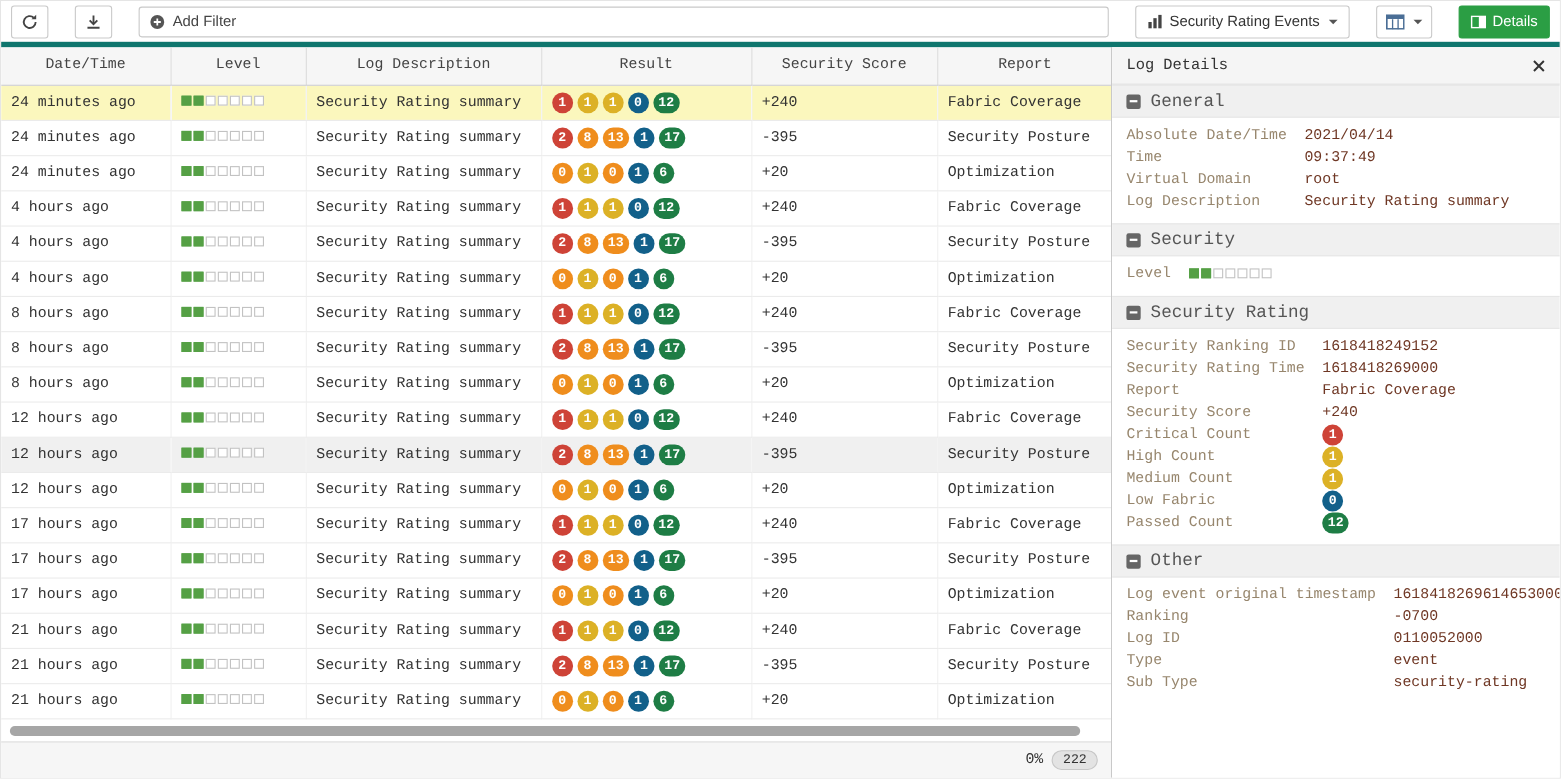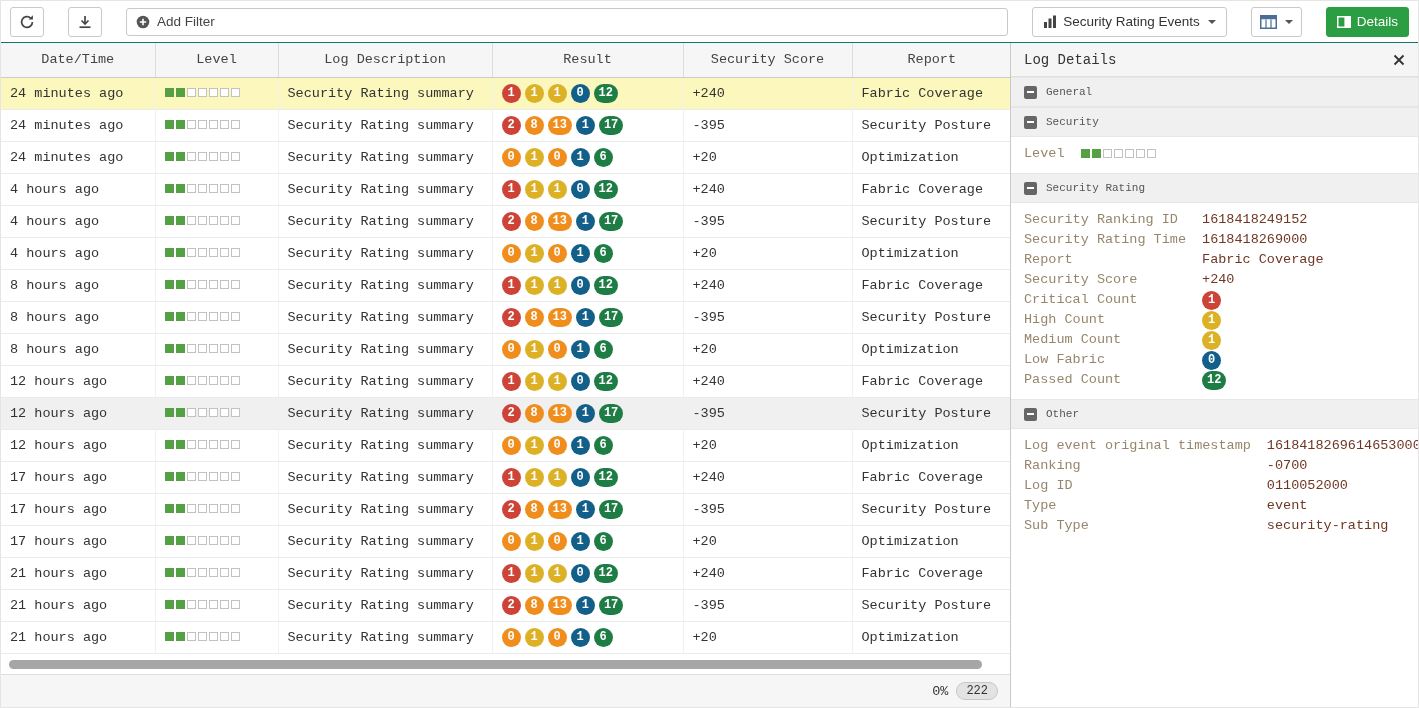--- a/index.html
+++ b/index.html
@@ -5,21 +5,21 @@
   * { box-sizing: border-box; }
   html,body { margin:0; padding:0; }
   body {
     font-family: "Liberation Sans", sans-serif;
     color:#333;
     background:#fff;
   }
   .app { width:1419px; height:708px; display:flex; flex-direction:column; overflow:hidden; background:#fff; border:1px solid #e5e5e5; }
 
   
-  .toolbar { height:42px; flex:none; display:flex; align-items:center; gap:24px; padding:0 9px; background:#fff; border-bottom:1px solid #0f766e; }
+  .toolbar { height:42px; flex:none; display:flex; align-items:center; gap:24px; padding:0 9px; background:#fff; border-bottom:5px solid #0f766e; }
   .btn {
     display:inline-flex; align-items:center; gap:6px;
     height:30px; padding:0 10px; background:#fff;
     border:1px solid #c9c9c9; border-radius:3px;
     font-size:13.5px; color:#333; cursor:pointer; white-space:nowrap;
   }
   .icon-btn { padding:0 8px; }
   .filter-box {
     flex:1; height:28px; display:flex; align-items:center; gap:7px;
     border:1px solid #c9c9c9; border-radius:3px; background:#fff;
@@ -80,21 +80,21 @@
   
   .details-panel { flex:1; display:flex; flex-direction:column; min-width:0; background:#fff; }
   .panel-header {
     flex:none; height:34px; background:#f5f5f5; border-bottom:1px solid #e0e0e0;
     display:flex; align-items:center; justify-content:space-between; padding:0 13px; font-size:14px; color:#333;
   }
   .close-x { cursor:pointer; display:inline-flex; }
   .panel-body { flex:1; overflow:hidden; }
   .sec-header {
     height:30px; background:#f0f0f0; border-top:1px solid #e6e6e6; border-bottom:1px solid #e6e6e6;
-    display:flex; align-items:center; gap:9px; padding:0 13px; color:#555; font-size:11px; cursor:pointer;
+    display:flex; align-items:center; gap:9px; padding:0 13px; color:#555; font-size:16px; cursor:pointer;
   }
   .collapse-icon { width:13px; height:13px; background:#666; border-radius:2px; position:relative; display:inline-block; flex:none; }
   .collapse-icon::after { content:""; position:absolute; left:3px; right:3px; top:5.5px; height:2px; background:#fff; }
   .kv-grid {
     display:grid; grid-template-columns:max-content 1fr; column-gap:16px;
     padding:7px 13px 9px 13px; font-size:13.5px;
   }
   .kv-grid .k { color:#97866d; line-height:20px; white-space:nowrap; }
   .kv-grid .v { color:#6f3724; line-height:20px; white-space:nowrap; }
   .kv-grid .v .badge { margin-right:0; }
@@ -498,20 +498,30 @@
               <path d="M1.5 1.5 10.5 10.5M10.5 1.5 1.5 10.5" stroke="#333" stroke-width="1.8"></path>
             </svg>
         </span>
       </div>
       <div class="panel-body" id="details-sections">
           <div class="section">
             <div class="sec-header">
               <span class="collapse-icon"></span>
               <span class="sec-title">General</span>
             </div>
+            <div class="kv-grid">
+              <div class="k">Absolute Date/Time</div>
+              <div class="v">2021/04/14</div>
+              <div class="k">Time</div>
+              <div class="v">09:37:49</div>
+              <div class="k">Virtual Domain</div>
+              <div class="v">root</div>
+              <div class="k">Log Description</div>
+              <div class="v">Security Rating summary</div>
+            </div>
           </div>
           <div class="section">
             <div class="sec-header">
               <span class="collapse-icon"></span>
               <span class="sec-title">Security</span>
             </div>
             <div class="kv-grid">
               <div class="k">Level</div>
               <div class="v"><span class="level">
                   <span class="seg on"></span>

